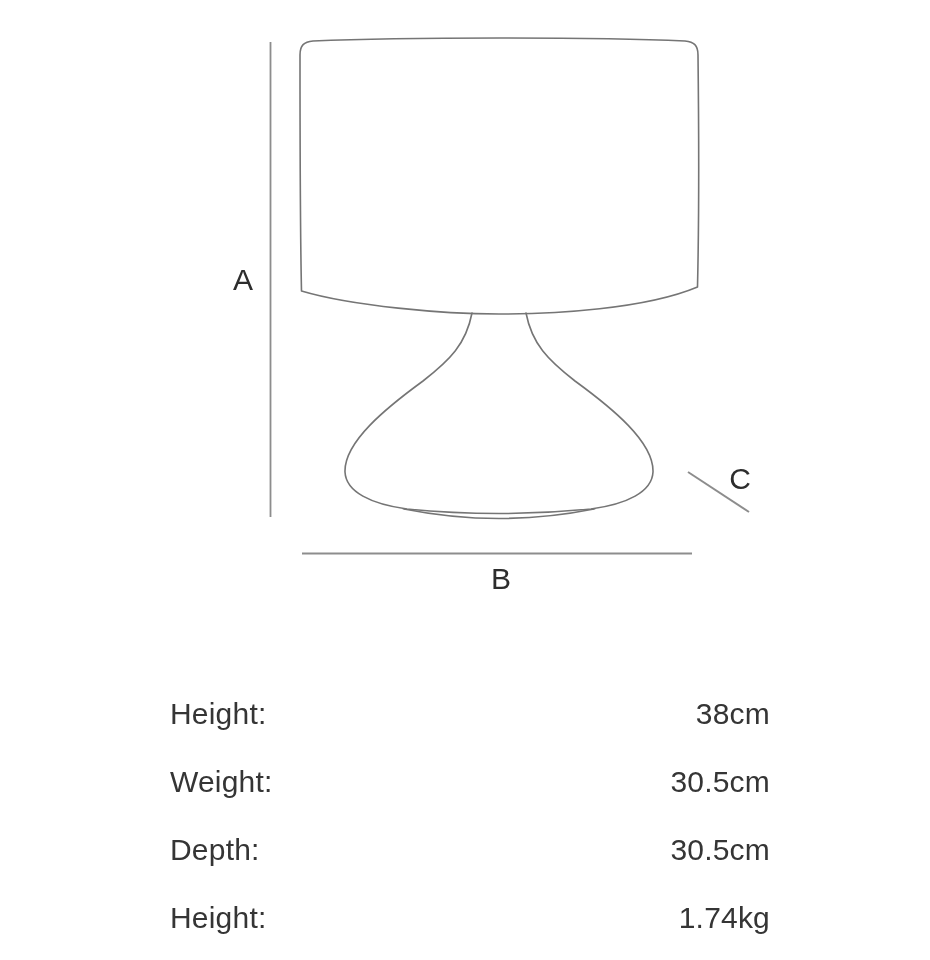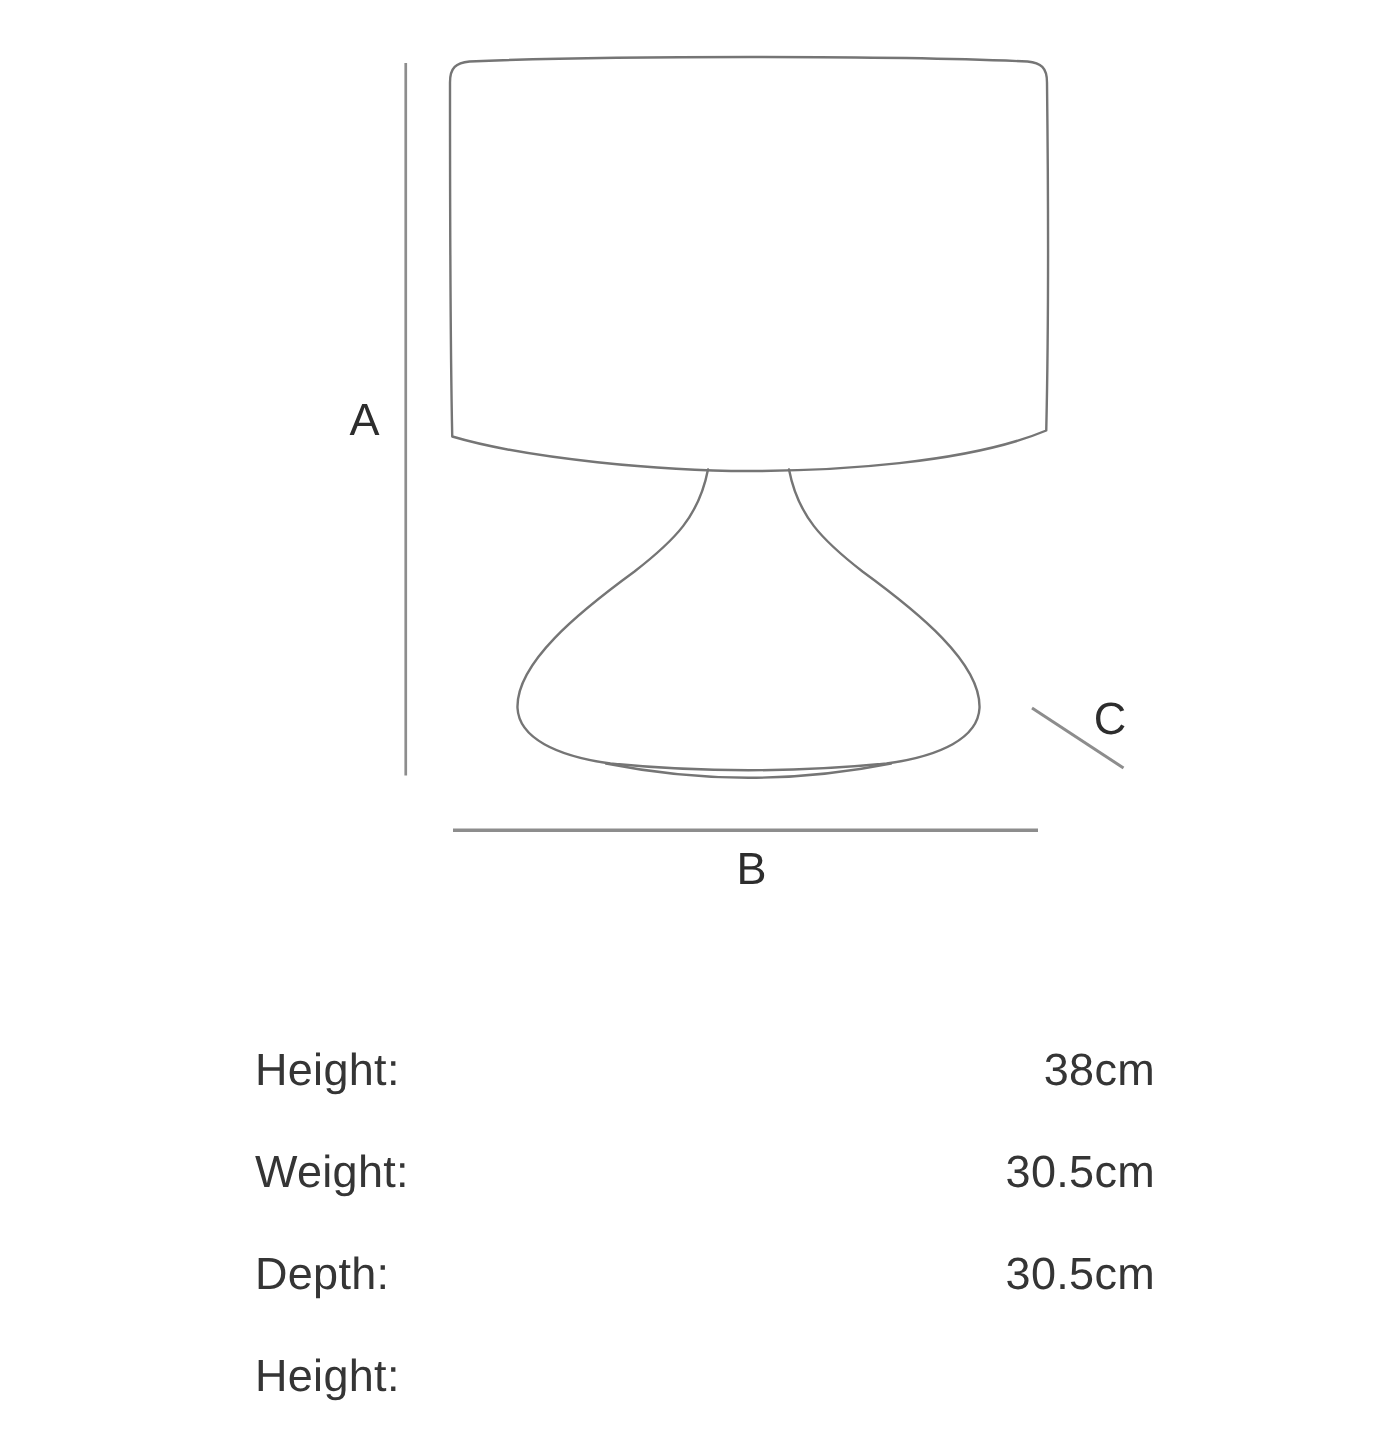--- a/index.html
+++ b/index.html
@@ -112,16 +112,17 @@
     <div class="spec-row">
       <span class="spec-label">Weight:</span>
       <span class="spec-value">30.5cm</span>
     </div>
     <div class="spec-row">
       <span class="spec-label">Depth:</span>
       <span class="spec-value">30.5cm</span>
     </div>
     <div class="spec-row">
       <span class="spec-label">Height:</span>
+      <span class="spec-value">1.74kg</span>
     </div>
   </div>
 
 </div>
 
 </body></html>

